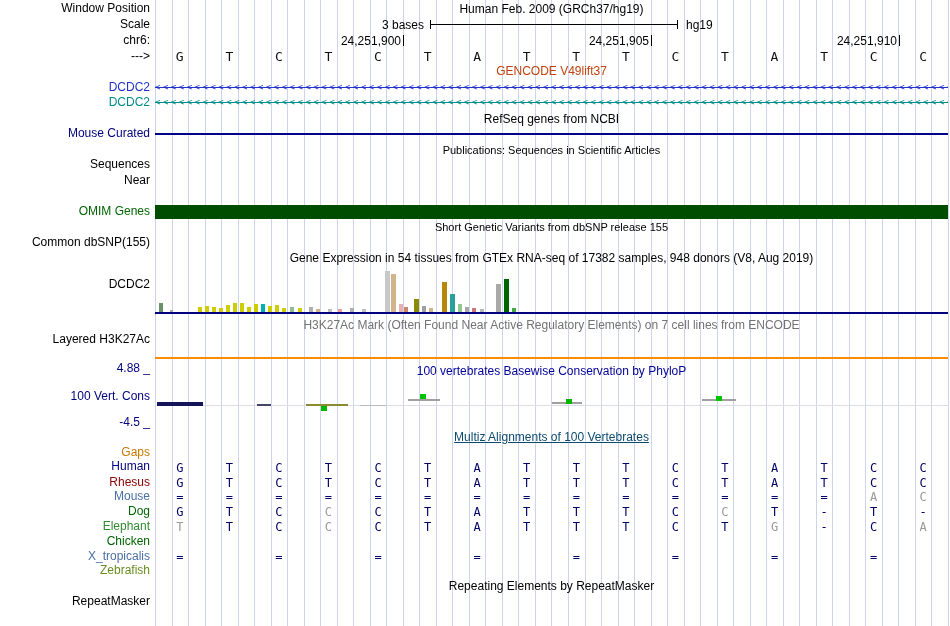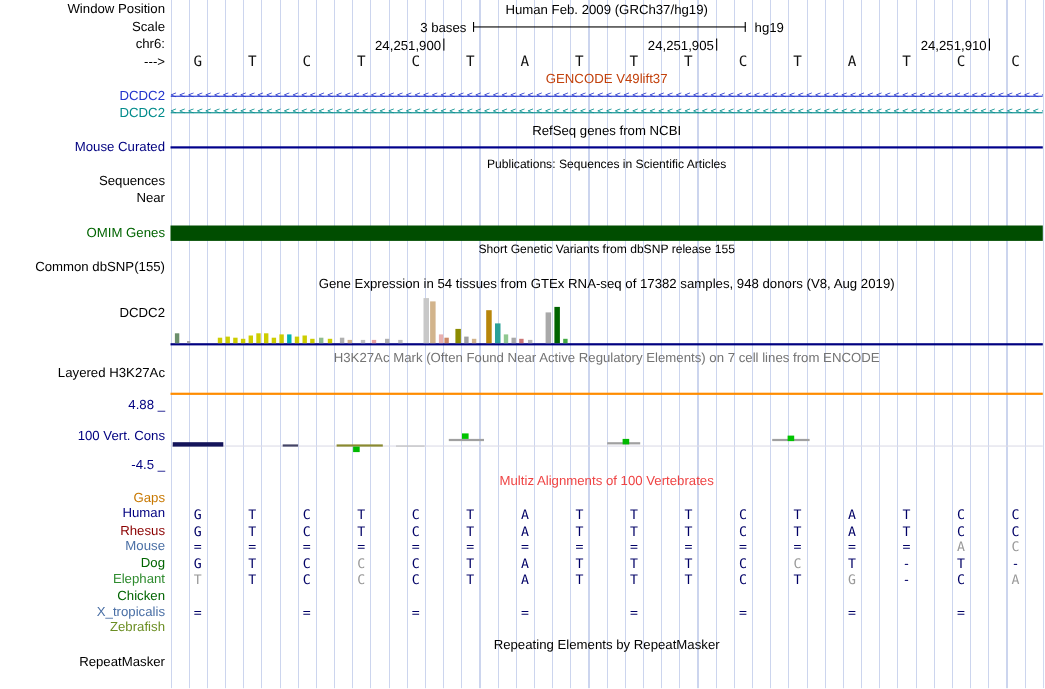--- a/index.html
+++ b/index.html
@@ -92,21 +92,22 @@
     <div class="label" style="top: 362px; color: rgb(0, 0, 128);">4.88 _</div>
     <div class="label" style="top: 390px; color: rgb(0, 0, 128);">100 Vert. Cons</div>
     <div class="label" style="top: 416px; color: rgb(0, 0, 128);">-4.5 _</div>
     <div class="label" style="top: 595px; color: rgb(0, 0, 0);">RepeatMasker</div>
     <div class="title" style="top: 65px; color: #c2410c; font-size: 12px;">GENCODE V49lift37</div>
     <div class="title" style="top: 144px; color: rgb(0, 0, 0); font-size: 11px;">Publications: Sequences in Scientific Articles</div>
     <div class="title" style="top: 113px; color: rgb(0, 0, 0); font-size: 12px;">RefSeq genes from NCBI</div>
     <div class="title" style="top: 221px; color: rgb(0, 0, 0); font-size: 11px;">Short Genetic Variants from dbSNP release 155</div>
     <div class="title" style="top: 252px; color: rgb(0, 0, 0); font-size: 12px;">Gene Expression in 54 tissues from GTEx RNA-seq of 17382 samples, 948 donors (V8, Aug 2019)</div>
     <div class="title" style="top: 319px; color: #737373; font-size: 12px;">H3K27Ac Mark (Often Found Near Active Regulatory Elements) on 7 cell lines from ENCODE</div>
-    <div class="title" style="top: 431px; color: #ef4444; font-size: 12px;">Multiz Alignments of 100 Vertebrates</div>
+    <div class="title" style="top: 365px; color: rgb(0, 0, 153); font-size: 12px;">100 vertebrates Basewise Conservation by PhyloP</div>
+    <div class="title" style="top: 431px; color: #0c4a6e; font-size: 12px; text-decoration: underline;">Multiz Alignments of 100 Vertebrates</div>
     <div class="title" style="top: 580px; color: rgb(0, 0, 0); font-size: 12px;">Repeating Elements by RepeatMasker</div>
     <div class="tick-label" style="top: 34px; left: 283px;">24,251,900</div>
     <div class="tick-mark" style="top: 35px; left: 403px;"></div>
     <div class="tick-label" style="top: 34px; left: 531px;">24,251,905</div>
     <div class="tick-mark" style="top: 35px; left: 651px;"></div>
     <div class="tick-label" style="top: 34px; left: 779px;">24,251,910</div>
     <div class="tick-mark" style="top: 35px; left: 899px;"></div>
     <div class="seq-letter" style="top: 50px; left: 155px; width: 49.5625px;">G</div>
     <div class="seq-letter" style="top: 50px; left: 204.562px; width: 49.5625px;">T</div>
     <div class="seq-letter" style="top: 50px; left: 254.125px; width: 49.5625px;">C</div>

